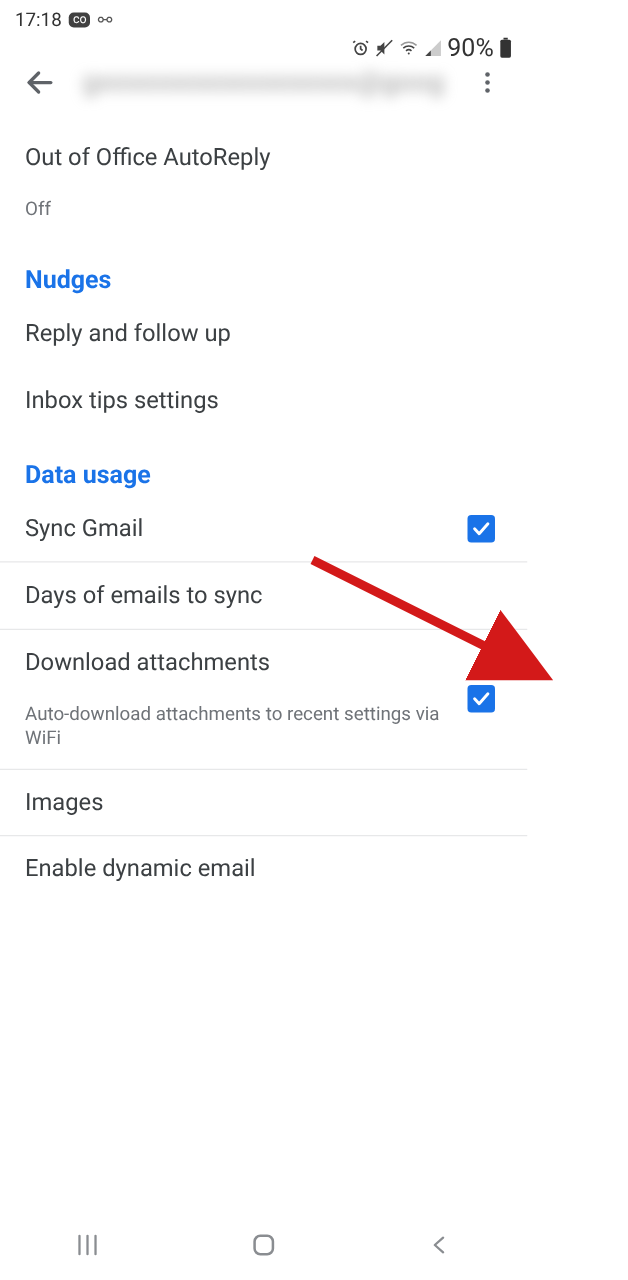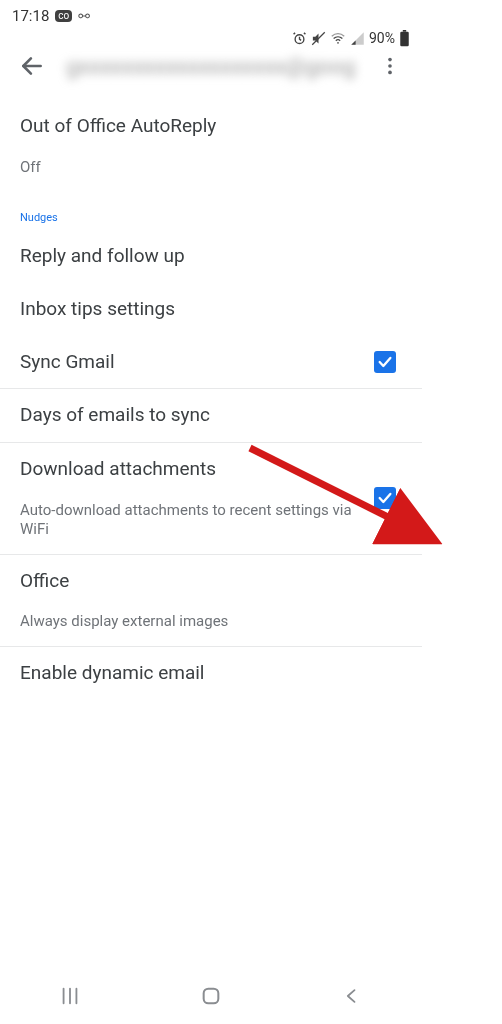--- a/index.html
+++ b/index.html
@@ -1,30 +1,30 @@
 <!DOCTYPE html>
 <html><head>
 <meta charset="utf-8">
 <style>
   * { box-sizing: border-box; margin: 0; padding: 0; }
   html, body { width: 502px; height: 1024px; font-family: Roboto, Arial, sans-serif; background: #fff; color: #3c4043; overflow: hidden; }
   .statusbar { height: 32px; display: flex; align-items: center; padding: 0 12px; font-size: 15px; color: #333; }
   .statusbar .left { display: flex; align-items: center; gap: 6px; }
-  .statusbar .right { margin-left: auto; display: flex; align-items: center; gap: 4px; font-size: 14px; margin-top: 44px; }
+  .statusbar .right { margin-left: auto; display: flex; align-items: center; gap: 4px; font-size: 20px; margin-top: 44px; }
   .statusbar .icon-box { background:#404040; color:#fff; font-size:10px; border-radius:4px; padding:1px 3px; line-height:1; }
   .statusbar .vm-icon { font-size:14px; color:#555; }
   .statusbar svg { display:block; }
   .appbar { height: 68px; display: flex; align-items: center; padding: 0 12px; gap: 14px; }
   .appbar .back { width:40px; height:40px; display:flex; align-items:center; justify-content:center; border-radius:50%; cursor:pointer; }
   .appbar .title { flex:1; font-size:22px; color:#999; filter: blur(5px); white-space:nowrap; overflow:hidden; }
   .appbar .more { width:40px; height:40px; display:flex; align-items:center; justify-content:center; border-radius:50%; cursor:pointer; }
   .item { padding: 14px 20px; }
   .item .primary { font-size: 19px; color:#3c4043; line-height:1.3; }
   .item .secondary { font-size: 15px; color:#6f7378; margin-top:19px; line-height:1.3; }
-  .section-header { padding: 20px 20px 6px; font-size: 11px; font-weight: 400; color:#1a73e8; }
+  .section-header { padding: 20px 20px 6px; font-size: 20px; font-weight: 700; color:#1a73e8; }
   .divider { height:1px; background:#e7e8e9; }
   .row { display:flex; align-items:center; }
   .row .text { flex:1; }
   .checkbox { width:22px; height:22px; border-radius:3px; background:#1a73e8; margin-right:6px; display:flex; align-items:center; justify-content:center; }
   .checkbox svg { display:block; }
   .truncated .primary { white-space:nowrap; overflow:hidden; text-overflow:ellipsis; }
   .arrow-overlay { position:absolute; pointer-events:none; }
   .navbar { position:absolute; bottom:0; left:0; right:0; height:56px; display:flex; align-items:center; justify-content:space-around; }
   .navbar .nav-btn { width:80px; height:40px; display:flex; align-items:center; justify-content:center; color:#8a8d91; }
   .wrap { position:relative; width:422px; height:1024px; }
@@ -106,20 +106,21 @@
 
   <div class="section-header">Nudges</div>
   <div class="item">
     <div class="primary">Reply and follow up</div>
   </div>
 
   <div class="item">
     <div class="primary">Inbox tips settings</div>
   </div>
 
+  <div class="section-header">Data usage</div>
 
   <div class="item row">
     <div class="text">
       <div class="primary">Sync Gmail</div>
     </div>
     <div class="checkbox">
       <svg width="16" height="16" viewBox="0 0 24 24" fill="none" stroke="#fff" stroke-width="3.5" stroke-linecap="round" stroke-linejoin="round">
             <polyline points="4 12 9.5 18 20 6"></polyline>
           </svg>
     </div>
@@ -138,22 +139,21 @@
     </div>
     <div class="checkbox">
       <svg width="16" height="16" viewBox="0 0 24 24" fill="none" stroke="#fff" stroke-width="3.5" stroke-linecap="round" stroke-linejoin="round">
             <polyline points="4 12 9.5 18 20 6"></polyline>
           </svg>
     </div>
   </div>
   <div class="divider"></div>
 
   <div class="item">
-    <div class="primary">Office</div>
-    <div class="secondary">Always display external images</div>
+    <div class="primary">Images</div>
   </div>
   <div class="divider"></div>
 
   <div class="item truncated">
     <div class="primary">Enable dynamic email</div>
   </div>
 
 </div>
 
 <svg class="arrow-overlay" style="left:240px; top:438px;" width="230" height="130" viewBox="0 0 230 130">

